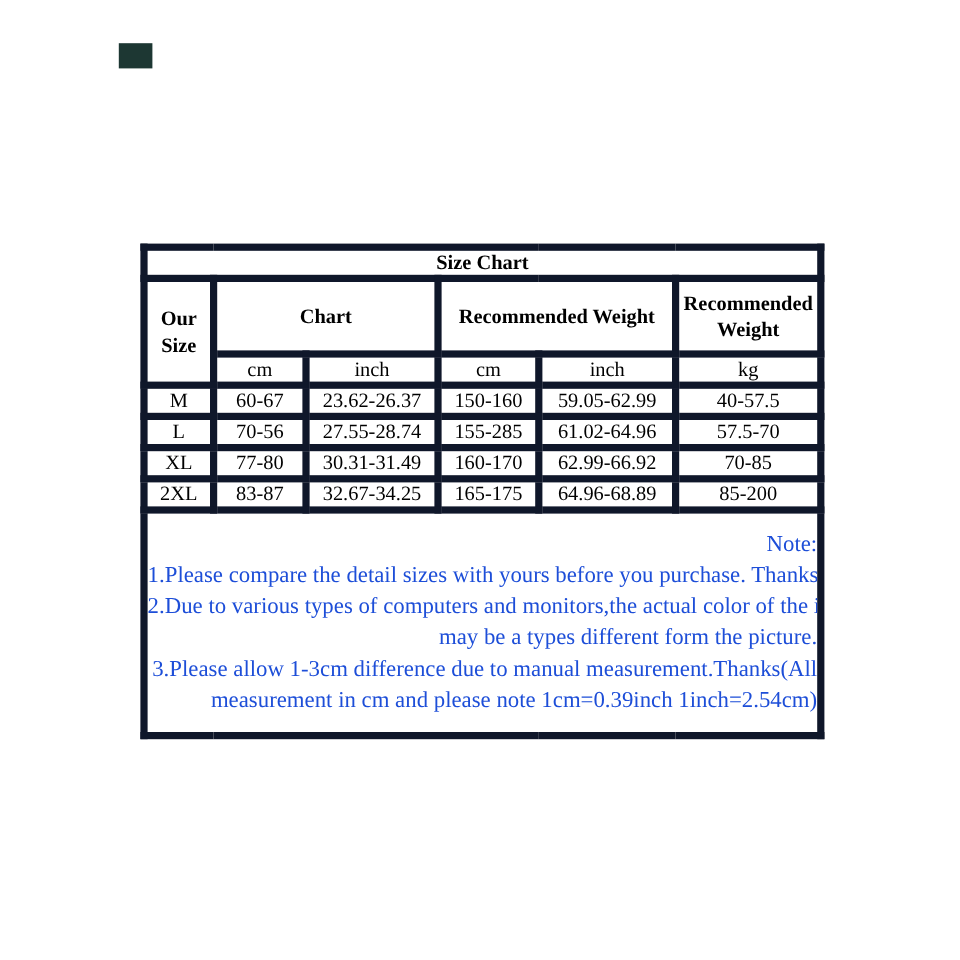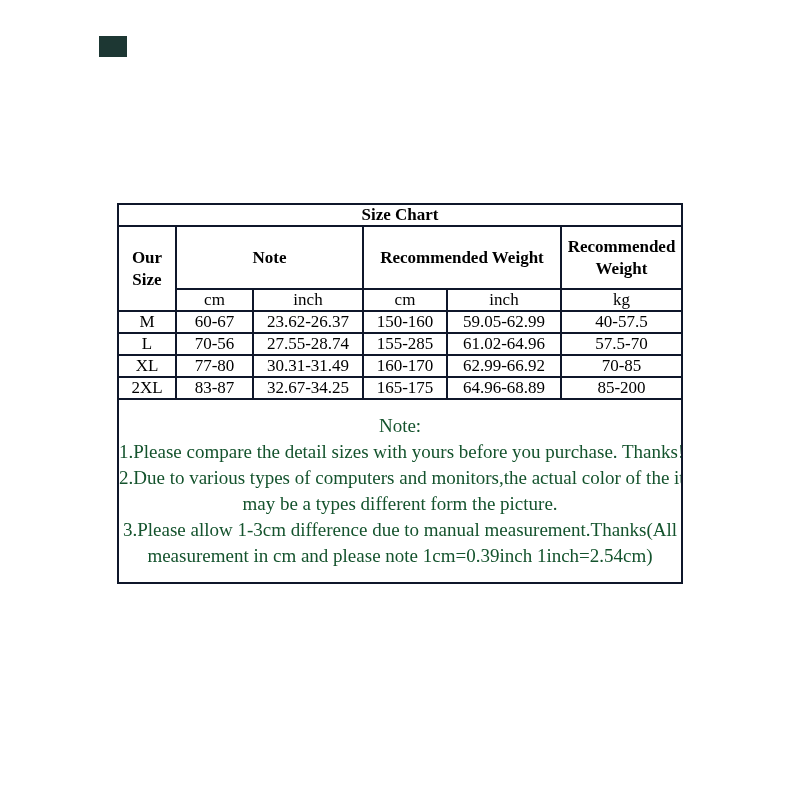--- a/index.html
+++ b/index.html
@@ -26,21 +26,21 @@
   table.size-chart {
     position: absolute;
     left: 117px;
     top: 203px;
     width: 564px;
     border-collapse: collapse;
     table-layout: fixed;
     color: #000000;
   }
   table.size-chart td {
-    border: 2px solid #0f172a;
+    border: 6px solid #0f172a;
     padding: 0;
     text-align: center;
     vertical-align: middle;
     font-size: 17px;
     background: #ffffff;
     overflow: hidden;
   }
   td.title-cell {
     height: 20px;
     background: #d2d2d2;
@@ -71,22 +71,22 @@
   }
   td.note-cell {
     height: 182px;
     vertical-align: top;
     padding-top: 16px;
     background: #ffffff;
   }
   .note-line {
     font-size: 19px;
     line-height: 26px;
-    text-align: center;
-    color: #14532d;
+    text-align: right;
+    color: #1d4ed8;
     white-space: nowrap;
   }
 </style>
 </head>
 <body>
 
 <div class="page">
 
   <div class="corner-mark"></div>
 
@@ -100,21 +100,21 @@
       <col style="width:121px">
     </colgroup>
 
     <tbody>
         <tr>
       <td class="title-cell" colspan="6">Size Chart</td>
     </tr>
 
     <tr class="header-row">
       <td class="header-cell" rowspan="2">Our Size</td>
-      <td class="header-cell" colspan="2">Note</td>
+      <td class="header-cell" colspan="2">Chart</td>
       <td class="header-cell" colspan="2">Recommended Weight</td>
       <td class="header-cell">Recommended Weight</td>
     </tr>
 
     <tr class="subheader-row">
       <td class="unit-cell unit-left">cm</td>
       <td class="unit-cell unit-left">inch</td>
       <td class="unit-cell unit-left">cm</td>
       <td class="unit-cell unit-left">inch</td>
       <td class="unit-cell">kg</td>

